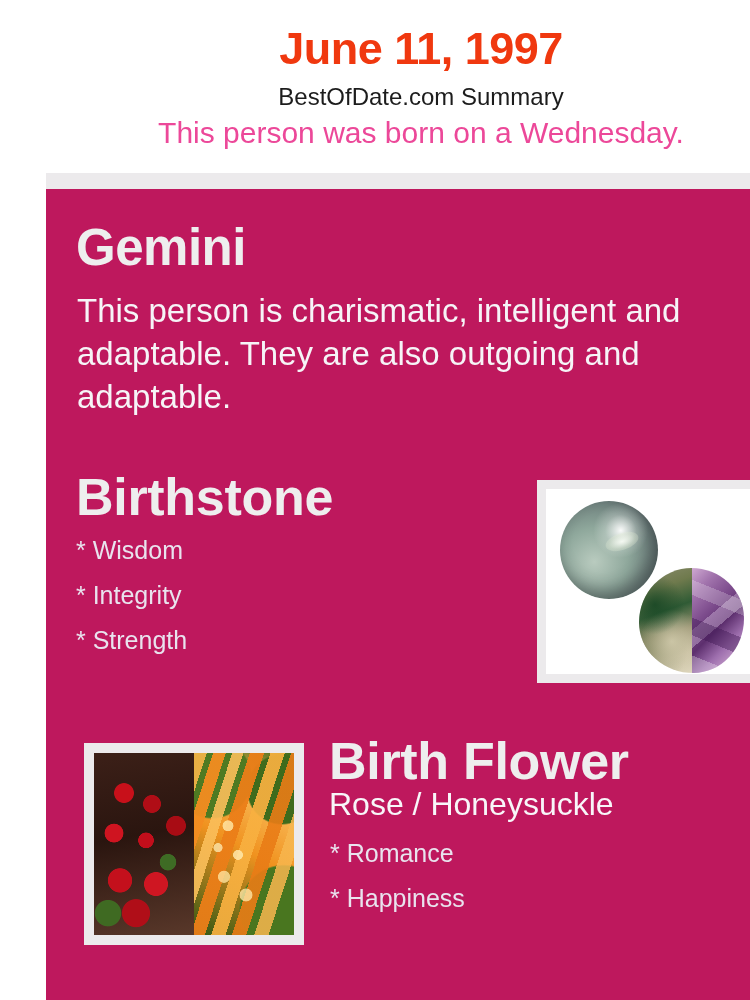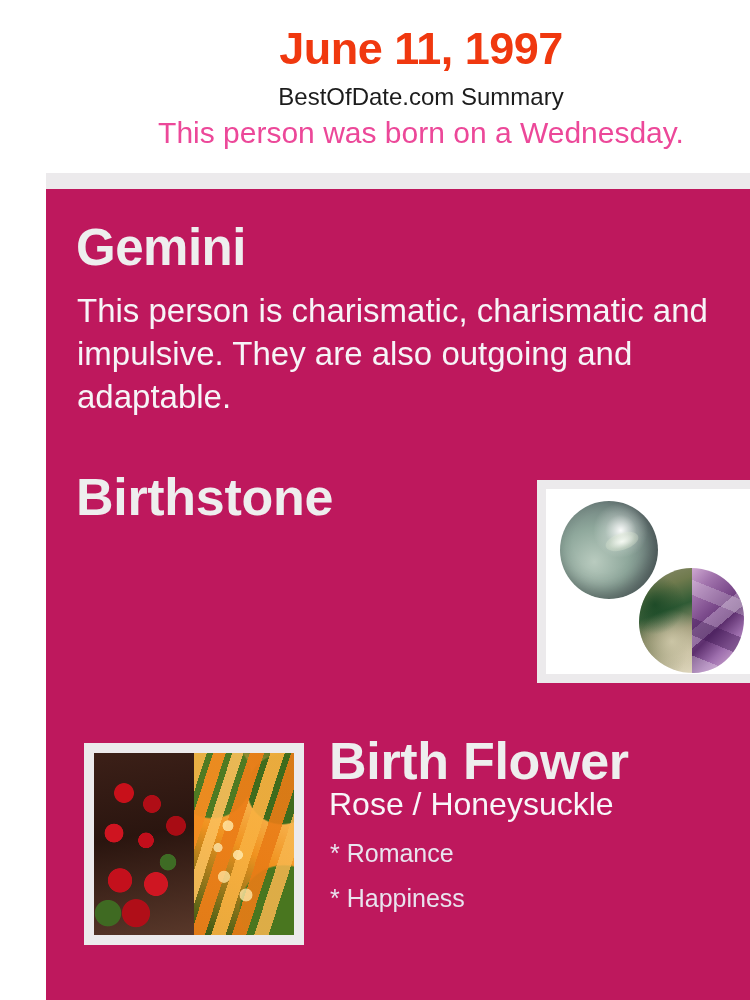--- a/index.html
+++ b/index.html
@@ -268,24 +268,29 @@
   <div class="header">
     <div class="header-date">June 11, 1997</div>
     <div class="header-site">BestOfDate.com Summary</div>
     <div class="header-dayline">This person was born on a Wednesday.</div>
   </div>
   <div class="header-rule"></div>
 
   <div class="body-panel">
 
     <div class="sign-name">Gemini</div>
-    <div class="sign-desc">This person is charismatic, charismatic and impulsive. They are also outgoing and adaptable.</div>
+    <div class="sign-desc">This person is charismatic, intelligent and adaptable. They are also outgoing and adaptable.</div>
 
     <div class="stone-block">
       <div class="block-title">Birthstone</div>
+      <ul class="block-list">
+        <li>* Wisdom</li>
+        <li>* Integrity</li>
+        <li>* Strength</li>
+      </ul>
     </div>
 
     <div class="flower-block">
       <div class="block-title">Birth Flower</div>
       <div class="block-sub">Rose / Honeysuckle</div>
       <ul class="block-list">
         <li>* Romance</li>
         <li>* Happiness</li>
       </ul>
     </div>

